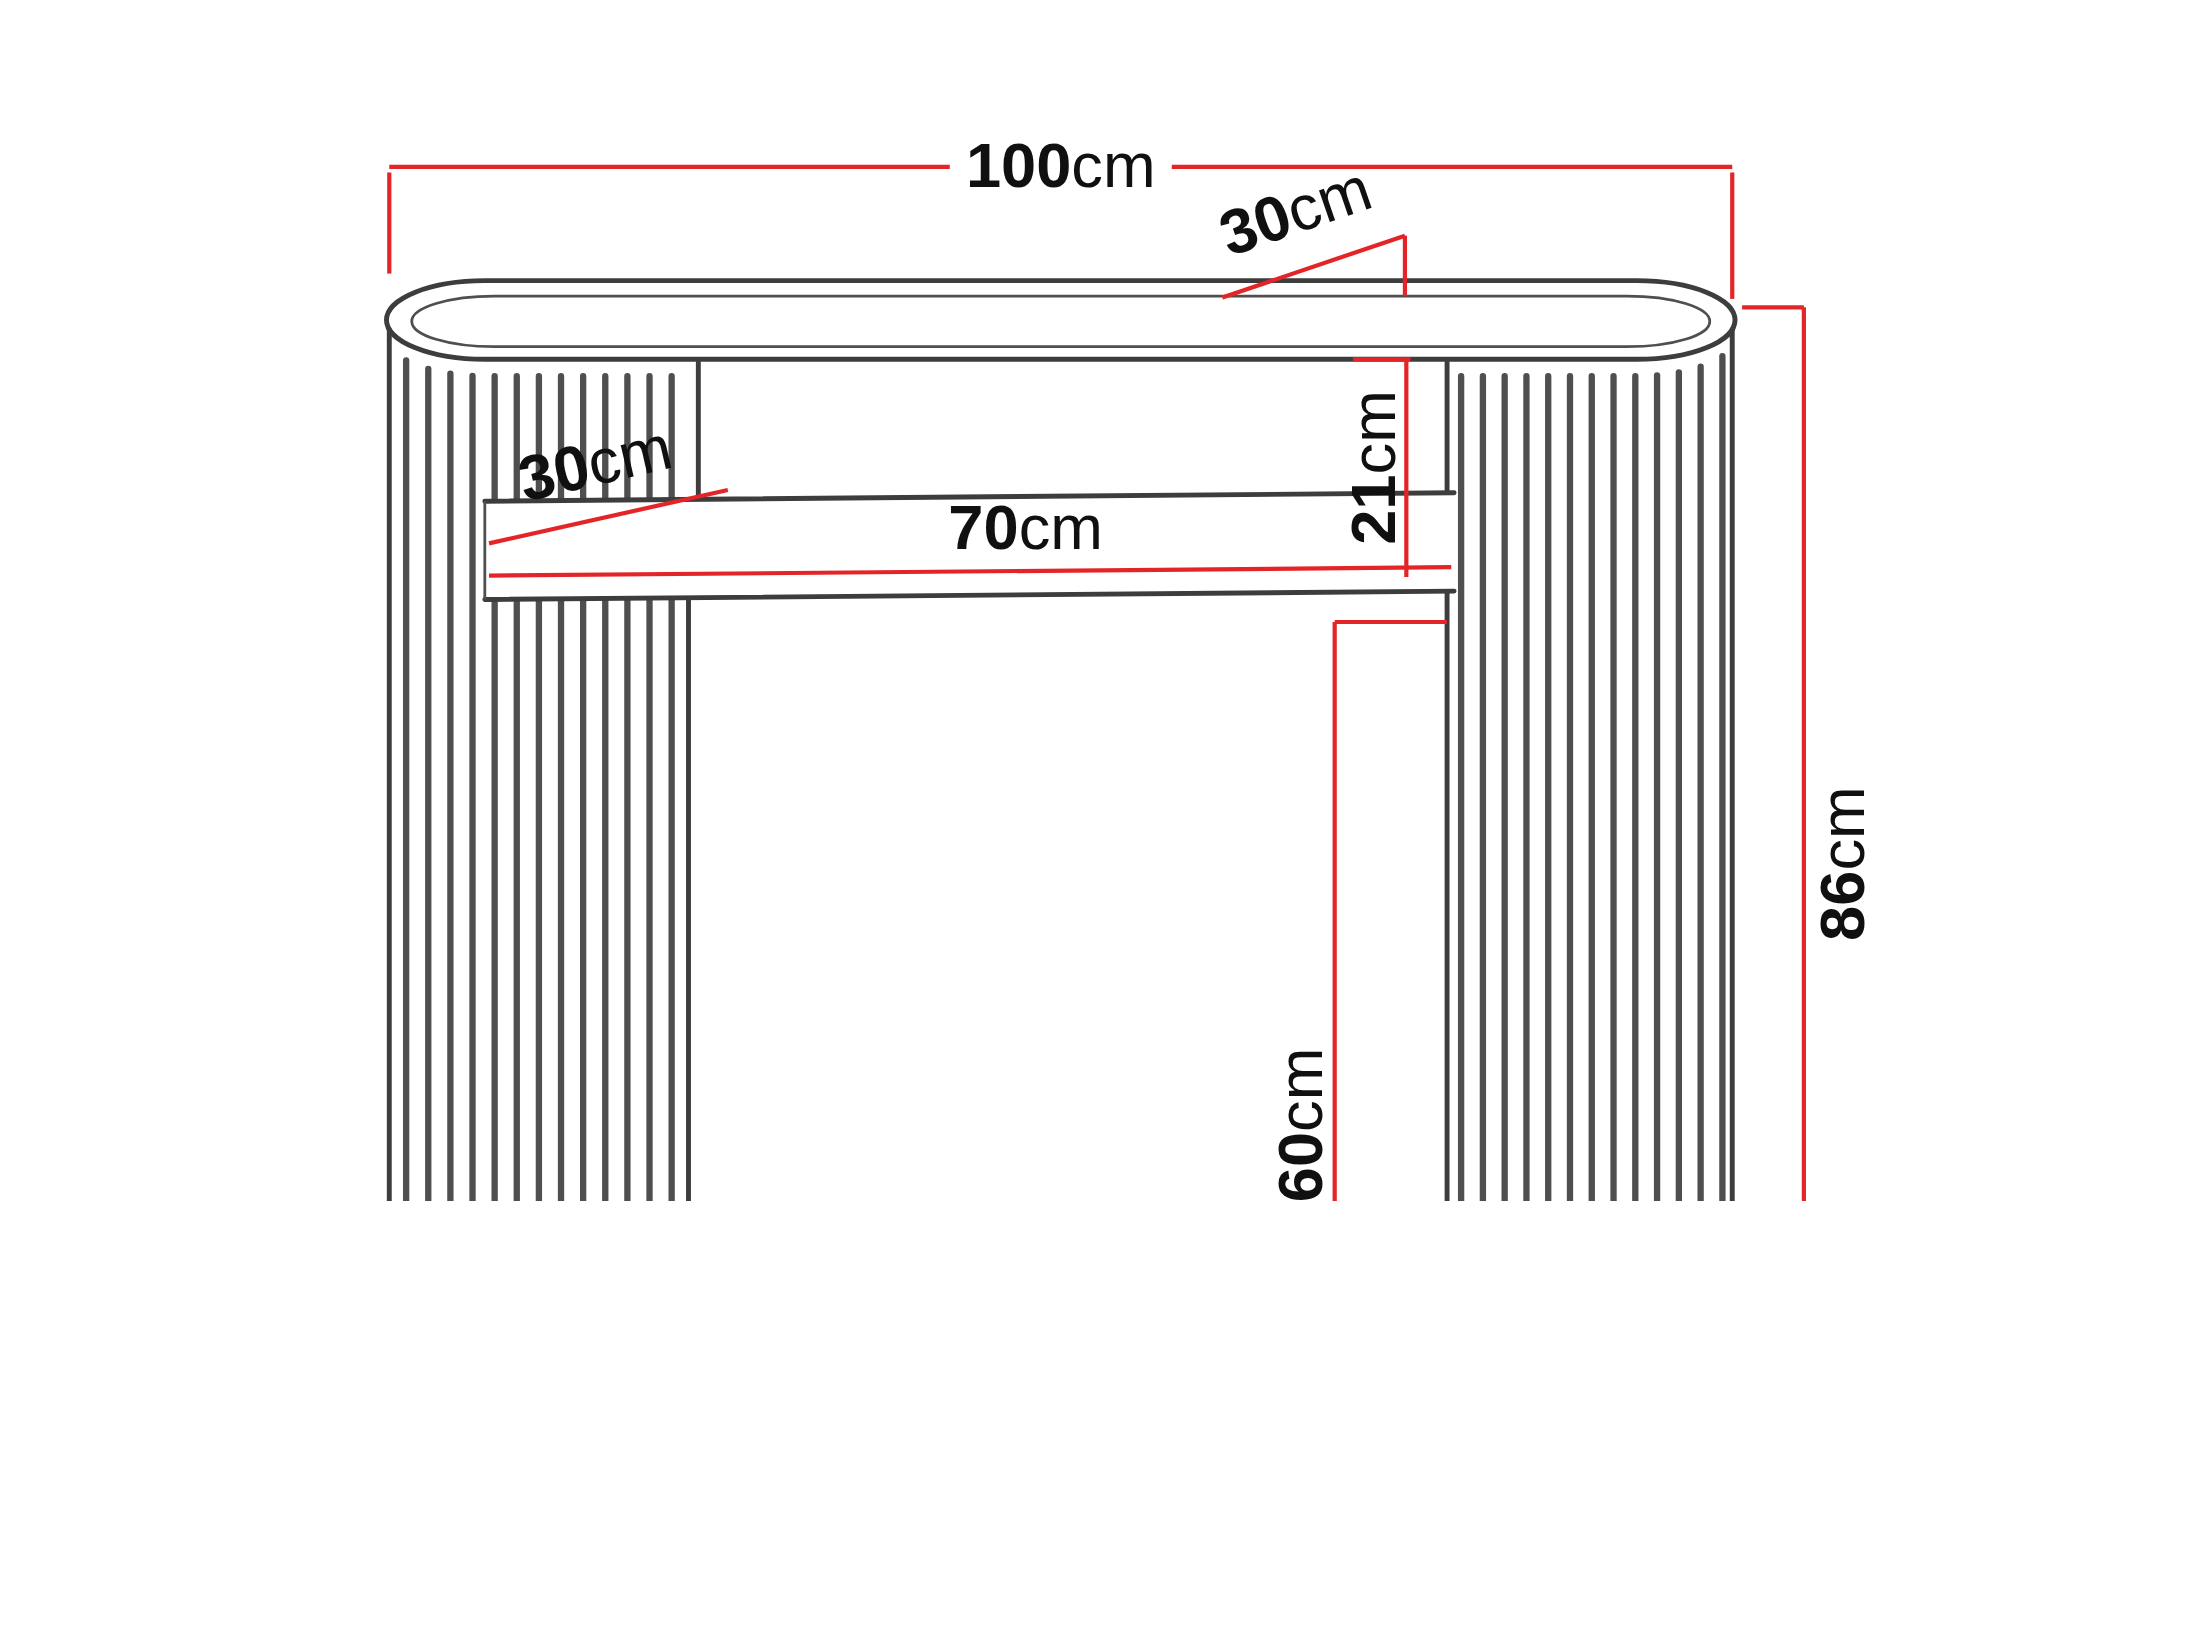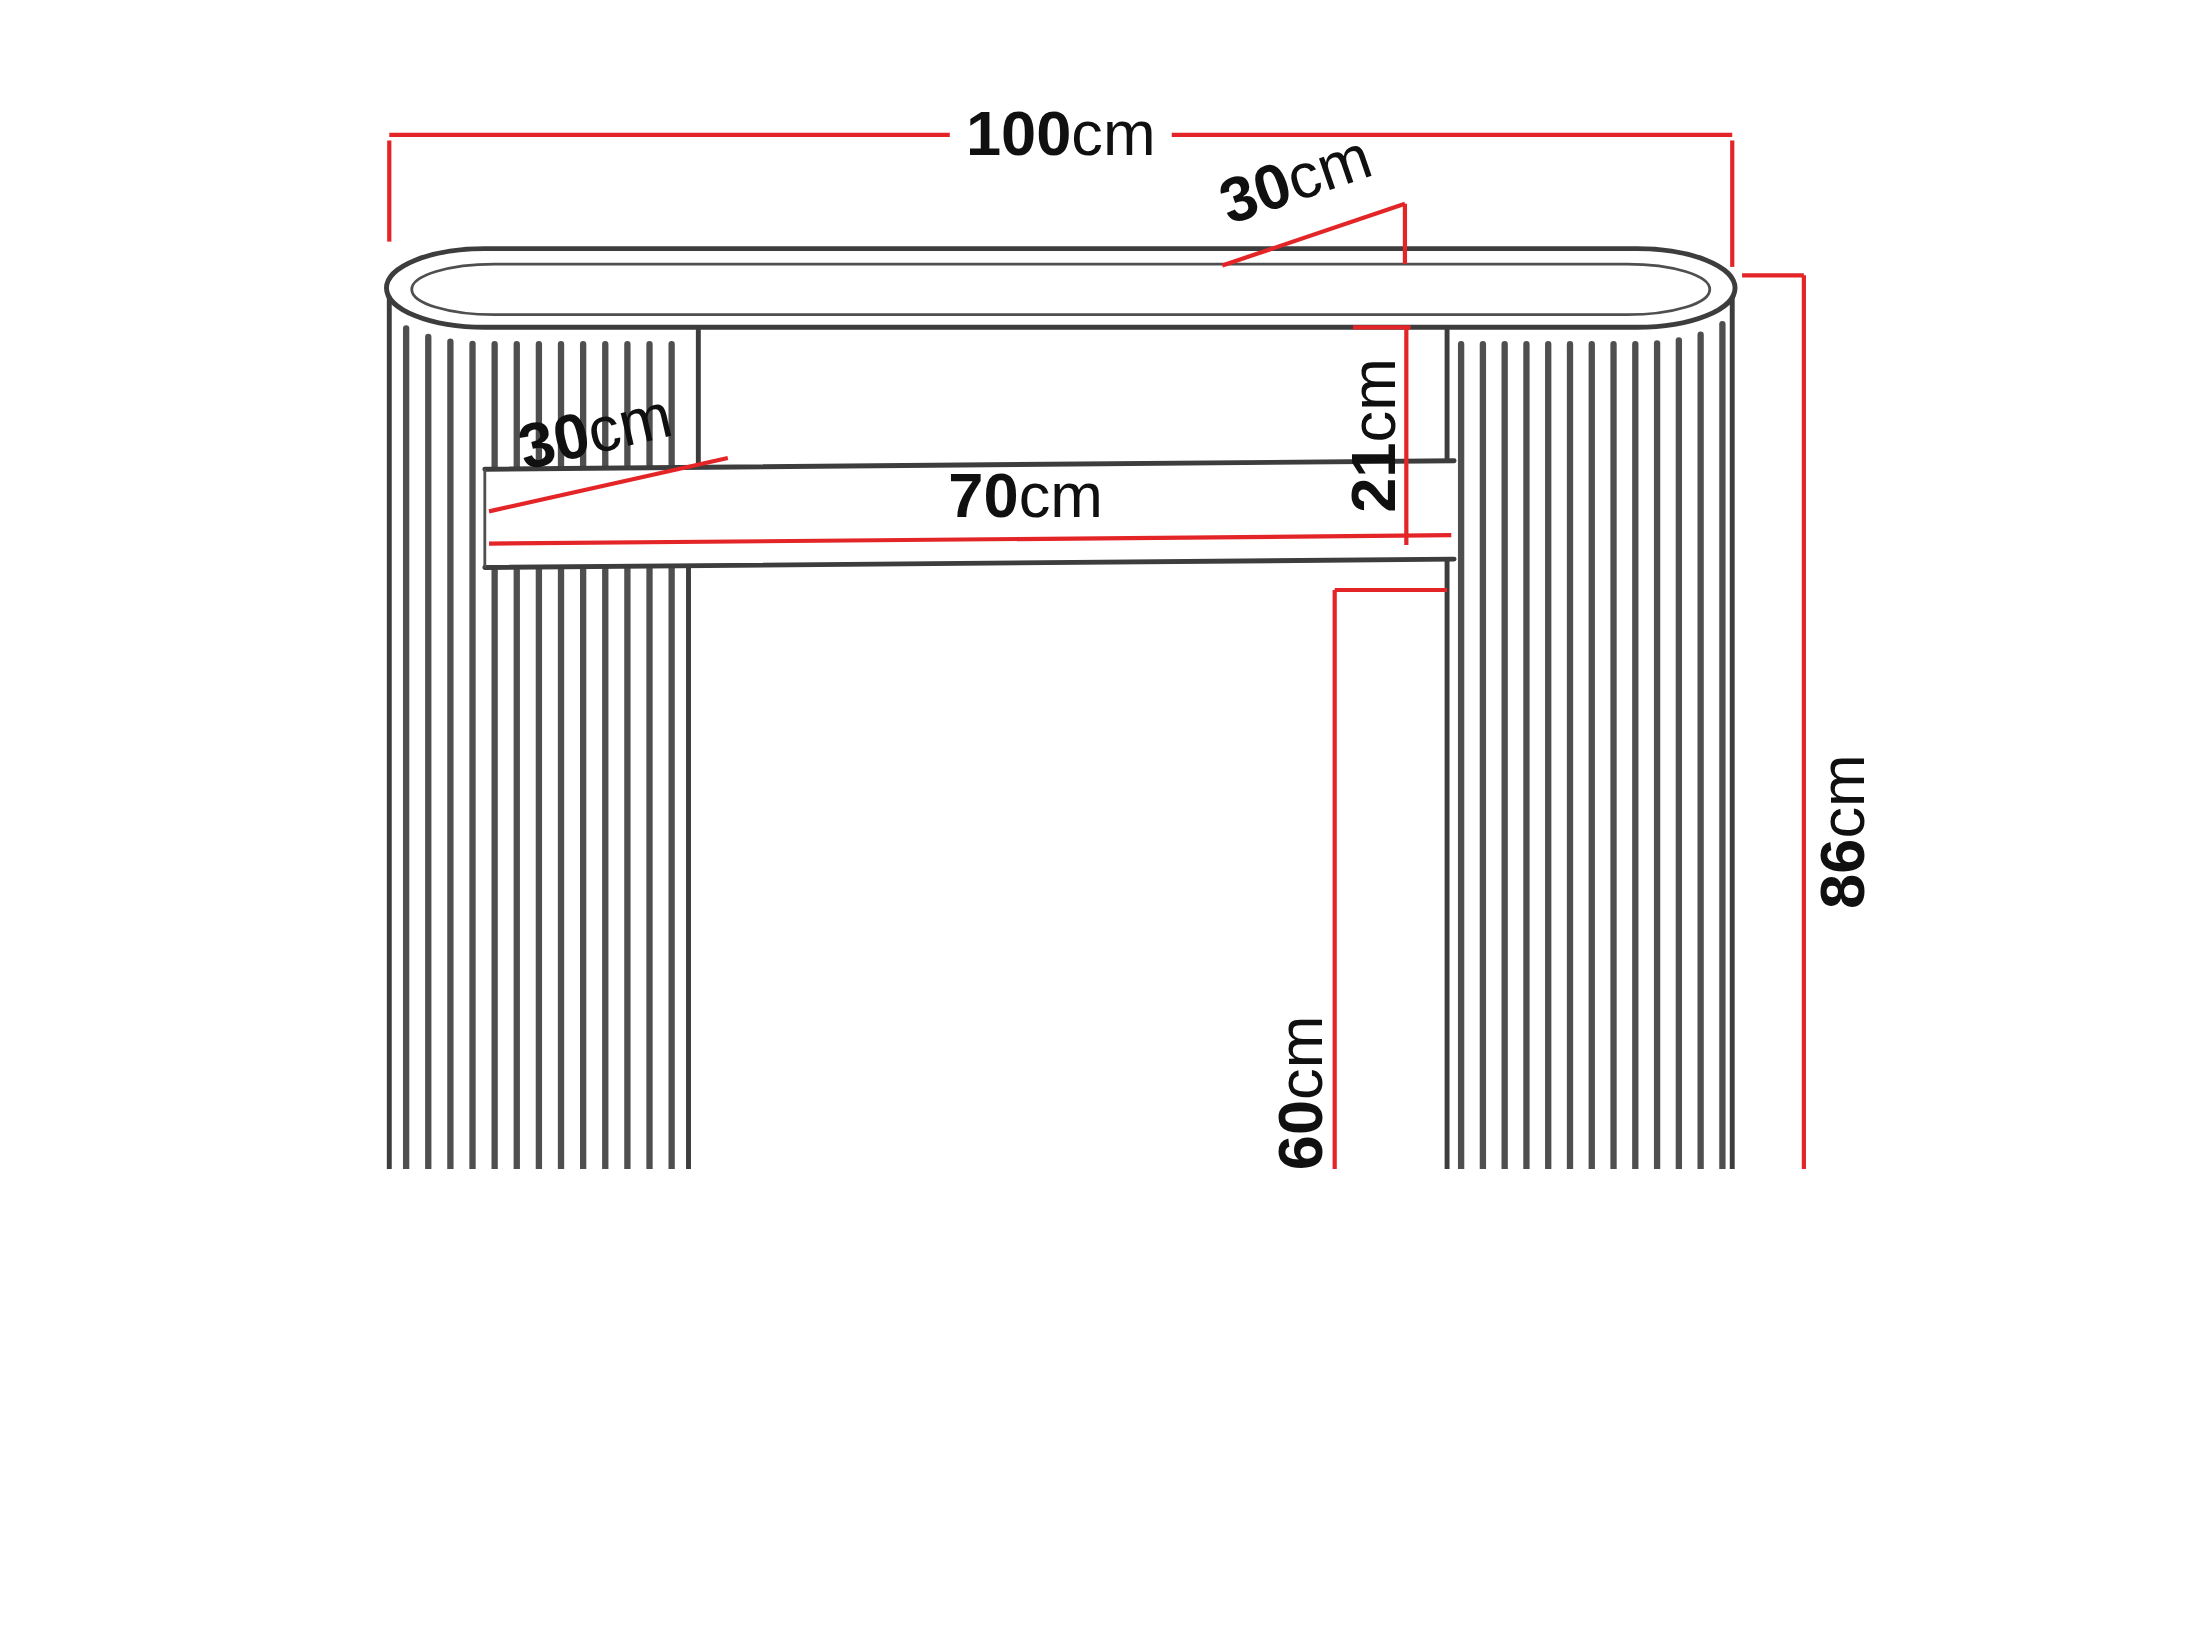--- a/index.html
+++ b/index.html
@@ -6,20 +6,21 @@
     margin: 0;
     padding: 0;
     background: #ffffff;
   }
   .stage {
     width: 2203px;
     height: 1169px;
     background: #ffffff;
     position: relative;
     overflow: hidden;
+    margin-top: 32px;
   }
   svg { display: block; }
 
   .outline {
     stroke: #3d3d3d;
     stroke-width: 3.5;
     fill: none;
     stroke-linecap: round;
     stroke-linejoin: round;
   }

